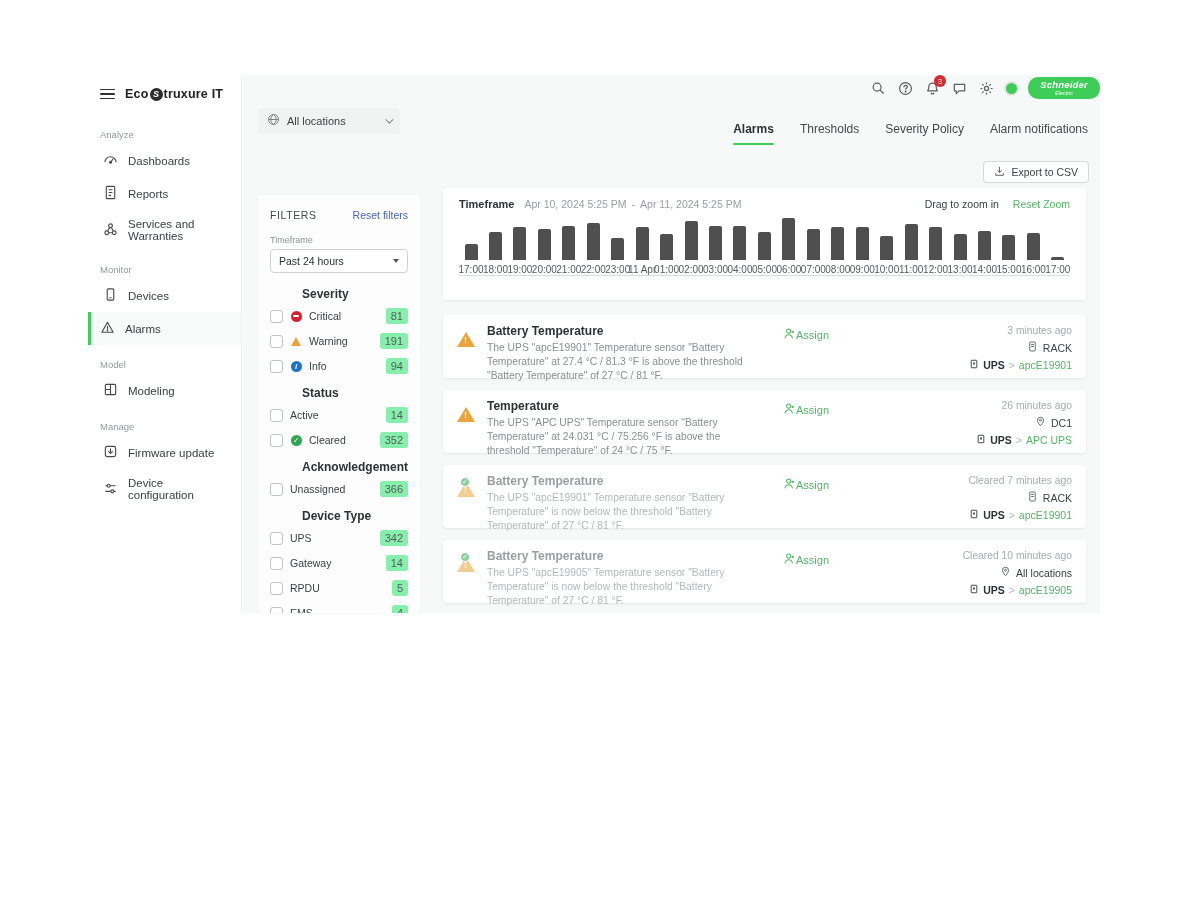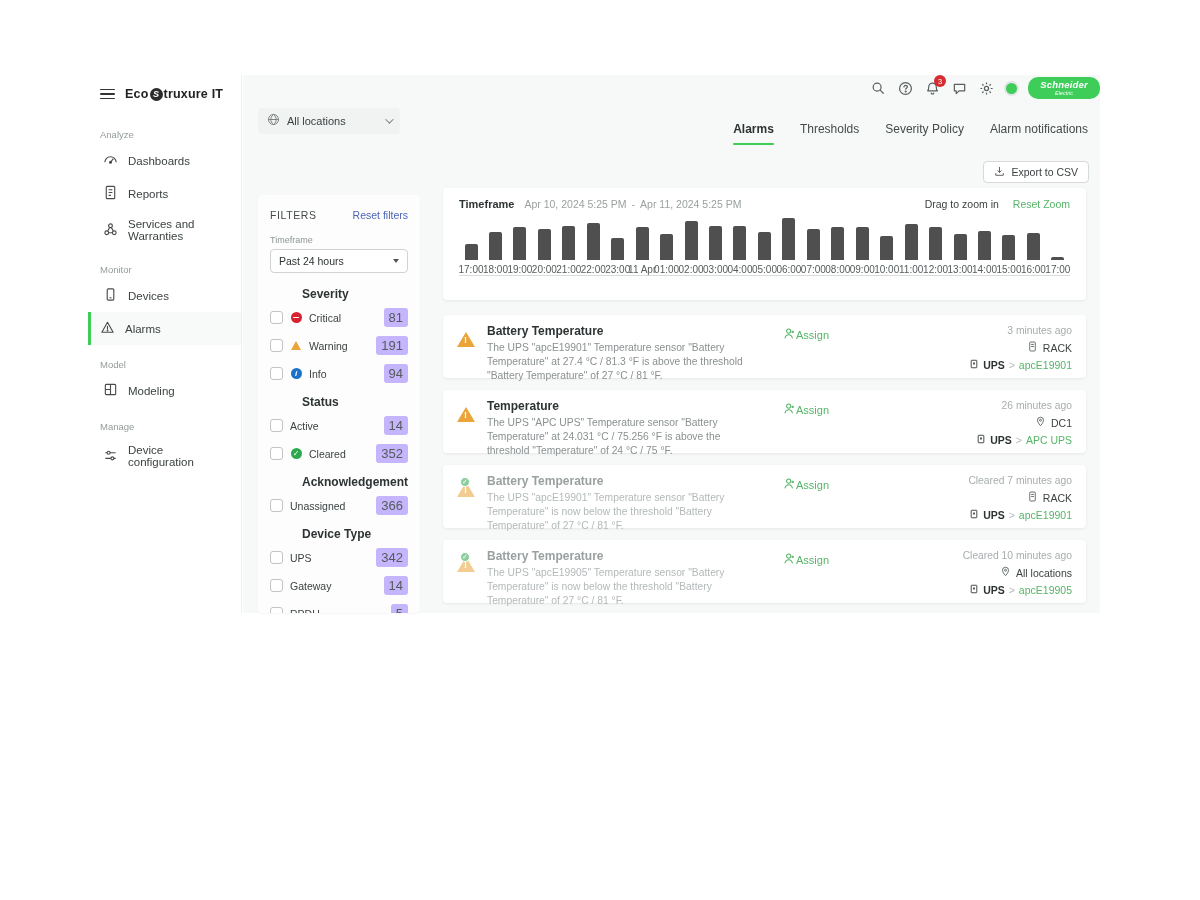--- a/index.html
+++ b/index.html
@@ -47,21 +47,21 @@
   .filters-title { font-size:10.5px; letter-spacing:.6px; color:#444a4a; }
   .reset-link { font-size:10.5px; color:#4c64b8; cursor:pointer; }
   .f-label { font-size:9px; color:#8e9494; margin-bottom:4px; }
   .f-select { height:24px; background:#fff; border:1px solid #cfd3d3; border-radius:4px; display:flex; align-items:center; justify-content:space-between; padding:0 8px; font-size:10.5px; color:#2d3333; cursor:pointer; margin-bottom:14px; }
   .f-select .arr { width:0; height:0; border-left:3.5px solid transparent; border-right:3.5px solid transparent; border-top:4.5px solid #555; }
   .f-group { margin-bottom:12px; }
   .f-group-title { font-size:12px; font-weight:bold; color:#2d3333; margin-bottom:7px;padding-left:32px; }
   .f-opt { display:flex; align-items:center; gap:7px; margin-bottom:9px; }
   .cbx { width:13px; height:13px; border:1.4px solid #c0c4c4; border-radius:3px; background:#fff; cursor:pointer; flex:0 0 auto; }
   .f-opt .olabel { font-size:10.5px; color:#3c4242; flex:1; }
-  .count-pill { font-size:13px; color:#555b5b; background:#c4b5fd; border-radius:3px; padding:2px 5px; }
+  .count-pill { font-size:11px; color:#555b5b; background:#86efac; border-radius:3px; padding:2px 5px; }
   .sev-ico { width:12px; height:12px; display:flex; align-items:center; justify-content:center; flex:0 0 auto; }
   .ico-critical { width:11px; height:11px; border-radius:50%; background:#d92231; position:relative; }
   .ico-critical:after { content:""; position:absolute; left:2.5px; right:2.5px; top:4.6px; height:1.8px; background:#fff; border-radius:1px; }
   .ico-info { width:11px; height:11px; border-radius:50%; background:#1a73c8; color:#fff; font-size:8px; font-style:italic; font-weight:bold; display:flex; align-items:center; justify-content:center; }
   .ico-check { width:11px; height:11px; border-radius:50%; background:#2ea84f; color:#fff; font-size:8px; display:flex; align-items:center; justify-content:center; }
   .tri { width:0; height:0; border-left:6px solid transparent; border-right:6px solid transparent; border-bottom:10px solid #eba43a; position:relative; }
 
   
   .card { position:absolute; left:355px; width:643px; background:#fff; border-radius:4px; box-shadow:0 1px 3px rgba(0,0,0,.07); }
   .chart-card { top:113px; height:112px; padding:10px 16px; }
@@ -174,20 +174,27 @@
               <path d="M8 2.5v11M2.5 8H8"></path>
             </svg></span>
         <span>Modeling</span>
       </div>
     </div>
 
     <div class="side-section">
       <div class="side-title">Manage</div>
       <div class="side-item">
         <span><svg width="15" height="15" viewBox="0 0 16 16" fill="none" stroke="#4a4a4a" stroke-width="1.2">
+              <rect x="2.5" y="2.5" width="11" height="11" rx="2"></rect>
+              <path d="M8 5v5M6 8.2L8 10l2-1.8" stroke-linecap="round" stroke-linejoin="round"></path>
+            </svg></span>
+        <span>Firmware update</span>
+      </div>
+      <div class="side-item">
+        <span><svg width="15" height="15" viewBox="0 0 16 16" fill="none" stroke="#4a4a4a" stroke-width="1.2">
               <path d="M2.5 5h11M2.5 11h11"></path>
               <circle cx="6" cy="5" r="1.6" fill="#fff"></circle>
               <circle cx="10" cy="11" r="1.6" fill="#fff"></circle>
             </svg></span>
         <span>Device configuration</span>
       </div>
     </div>
   </aside>
 
   <div class="topbar">

